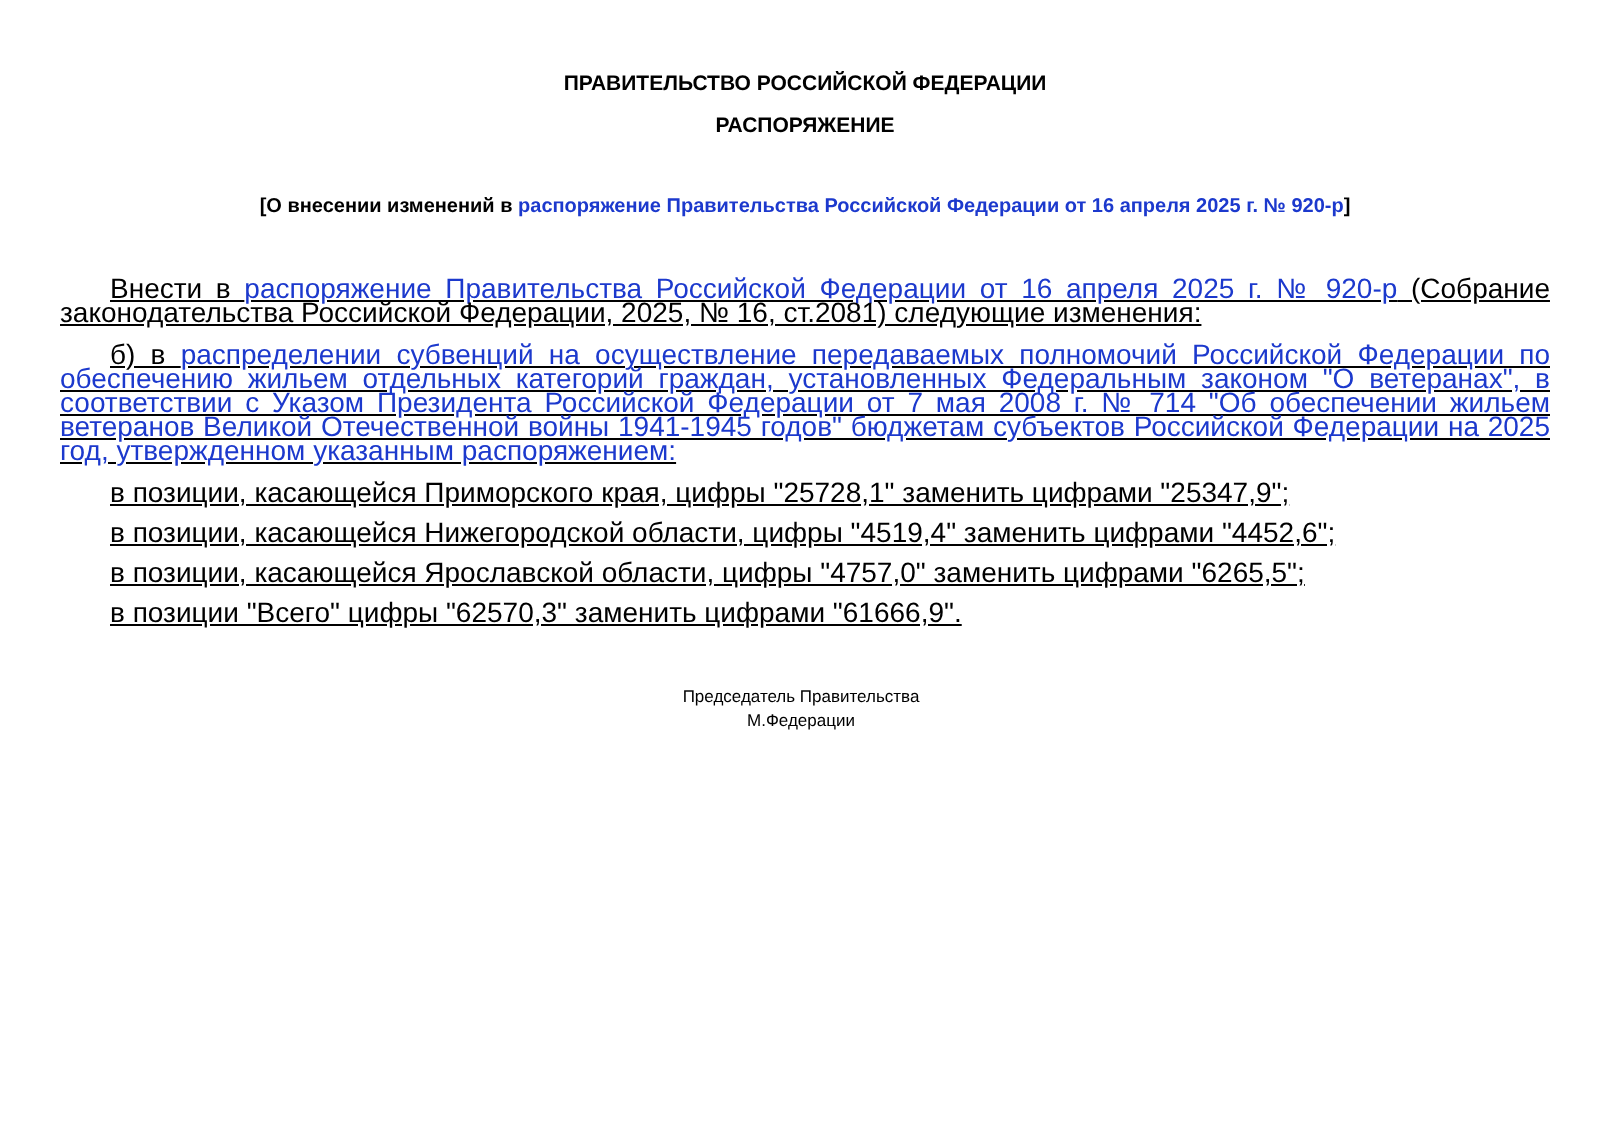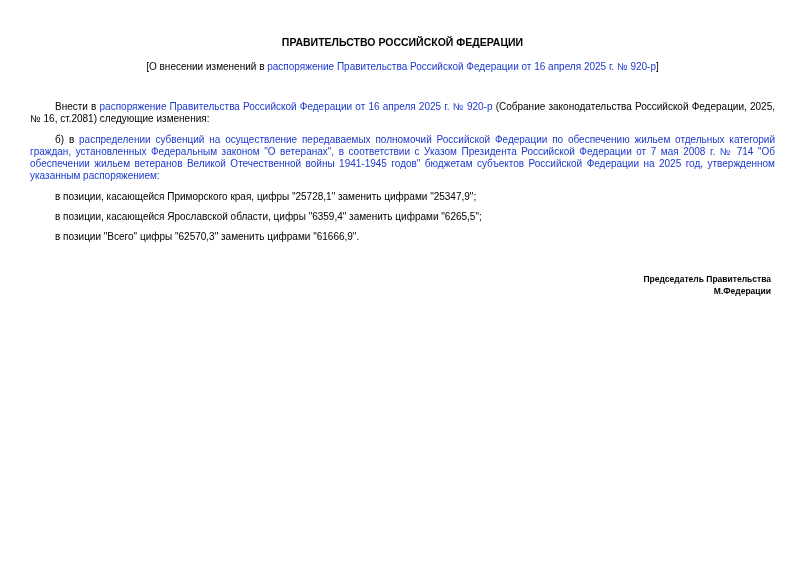--- a/index.html
+++ b/index.html
@@ -23,77 +23,79 @@
     background: #ffffff;
   }
   .center { text-align: center; }
   .hdr-line {
     font-weight: bold;
     font-size: 10.5px;
     line-height: 21px;
     white-space: nowrap;
   }
   .doc-title {
-    font-weight: normal;
+    font-weight: bold;
     font-size: 10px;
     line-height: 12px;
-    margin-top: 8px;
+    margin-top: 24px;
     white-space: nowrap;
   }
   .body-block {
     margin-top: 28px;
-    font-size: 10px;
+    font-size: 14px;
     line-height: 12px;
+    text-decoration: underline;
   }
   p.para {
     margin: 0 0 9px 0;
     text-indent: 25px;
     text-align: justify;
   }
   .pos-line {
     margin: 0 0 8px 0;
     text-indent: 25px;
   }
   a.doc-link {
     color: #1c39cd;
     text-decoration: none;
     cursor: pointer;
   }
   .signature {
     margin-top: 30px;
     padding-right: 4px;
     font-size: 8.5px;
     line-height: 12px;
-    text-align: right;
-    font-weight: bold;
+    text-align: center;
   }
 </style>
 </head>
 <body>
 
 <div class="page">
 
   <div class="center">
     <div class="hdr-line">ПРАВИТЕЛЬСТВО РОССИЙСКОЙ ФЕДЕРАЦИИ</div>
+    <div class="hdr-line">РАСПОРЯЖЕНИЕ</div>
   </div>
 
   <div class="doc-title center">
     <span>[О внесении изменений в </span><a class="doc-link">распоряжение Правительства Российской Федерации от 16 апреля 2025 г. № 920-р</a><span>]</span>
   </div>
 
   <div class="body-block">
 
     <p class="para"><span>Внести в </span><a class="doc-link">распоряжение Правительства Российской Федерации от 16 апреля 2025 г. № 920-р</a><span> (Собрание законодательства Российской Федерации, 2025, № 16, ст.2081) следующие изменения:</span></p>
 
 
     <p class="para"><span>б) в </span><a class="doc-link">распределении субвенций на осуществление передаваемых полномочий Российской Федерации по обеспечению жильем отдельных категорий граждан, установленных Федеральным законом "О ветеранах", в соответствии с Указом Президента Российской Федерации от 7 мая 2008 г. № 714 "Об обеспечении жильем ветеранов Великой Отечественной войны 1941-1945 годов" бюджетам субъектов Российской Федерации на 2025 год, утвержденном указанным распоряжением:</a><span></span></p>
 
     <div>
       <p class="pos-line">в позиции, касающейся Приморского края, цифры "25728,1" заменить цифрами "25347,9";</p>
-      <p class="pos-line">в позиции, касающейся Ярославской области, цифры "6359,4" заменить цифрами "6265,5";</p>
+      <p class="pos-line">в позиции, касающейся Нижегородской области, цифры "4519,4" заменить цифрами "4452,6";</p>
+      <p class="pos-line">в позиции, касающейся Ярославской области, цифры "4757,0" заменить цифрами "6265,5";</p>
       <p class="pos-line">в позиции "Всего" цифры "62570,3" заменить цифрами "61666,9".</p>
     </div>
 
   </div>
 
   <div class="signature">
     <div>Председатель Правительства</div>
     <div>М.Федерации</div>
   </div>
 

